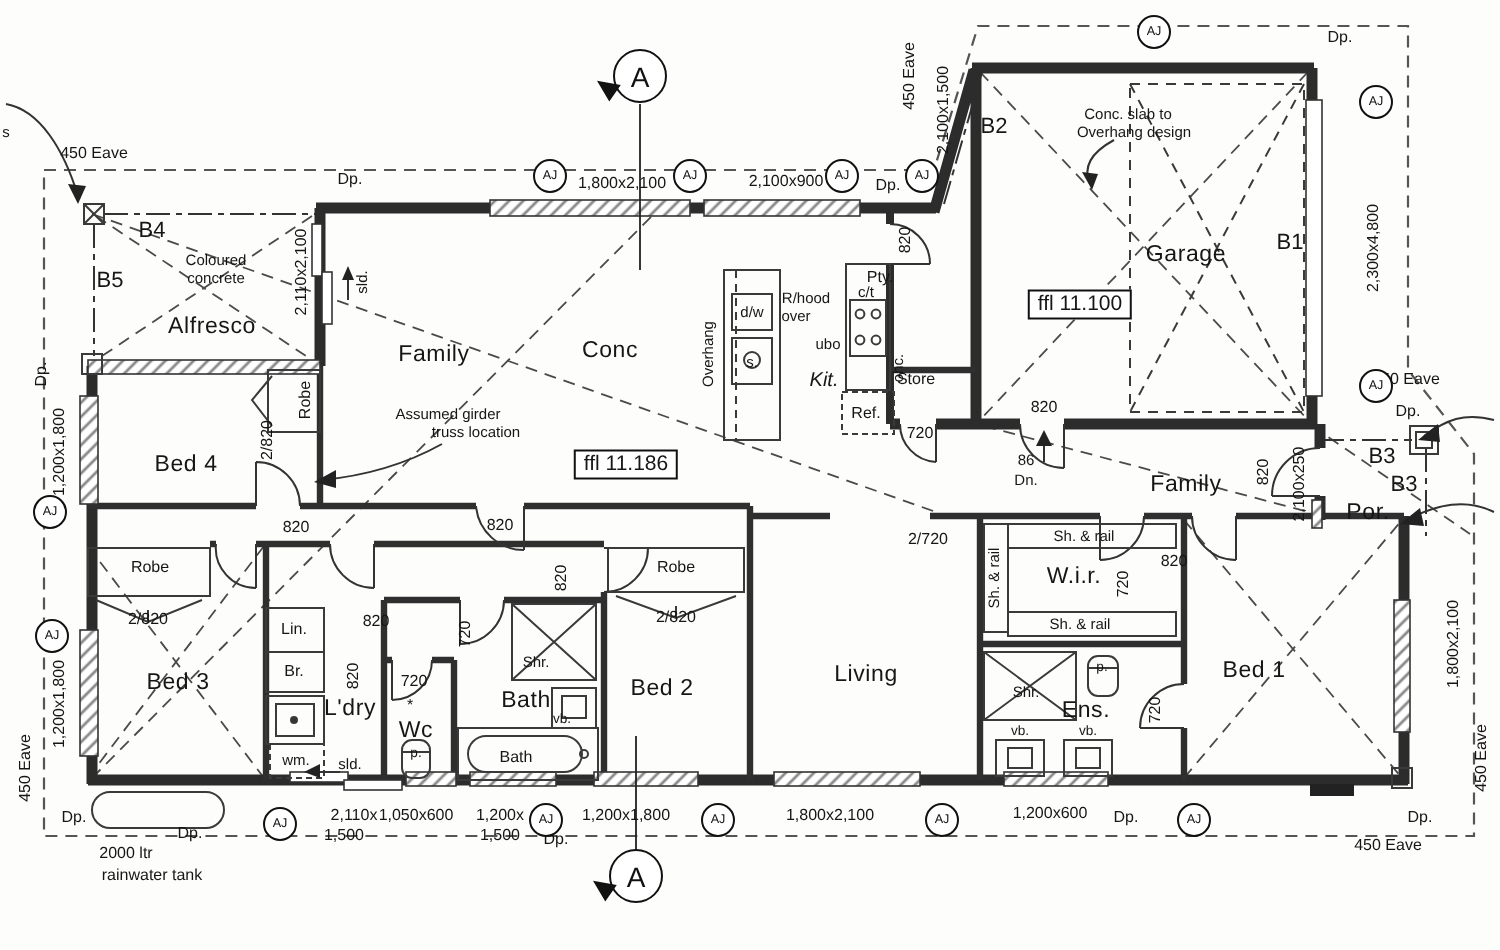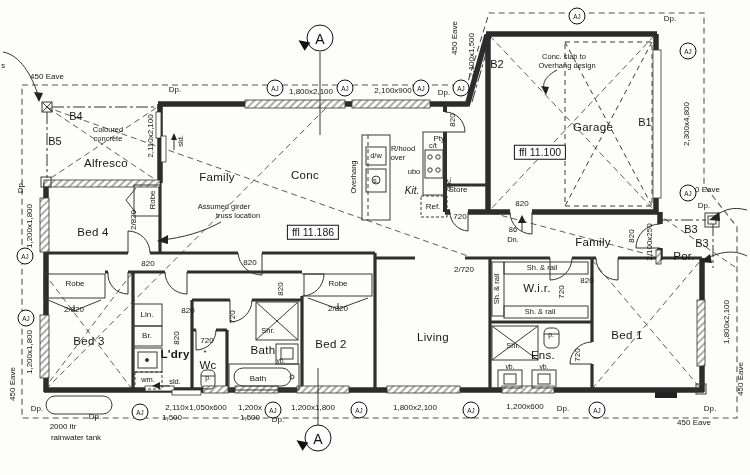--- a/index.html
+++ b/index.html
@@ -229,21 +229,21 @@
       <span class="lbl room" style="left: 93px; top: 233px;">Bed 4</span>
       <span class="lbl room" style="left: 89px; top: 342px;">Bed 3</span>
       <span class="lbl room" style="left: 331px; top: 345px;">Bed 2</span>
       <span class="lbl room" style="left: 433px; top: 338px;">Living</span>
       <span class="lbl room" style="left: 627px; top: 336px;">Bed 1</span>
       <span class="lbl room" style="left: 549px; top: 128px; margin-left: 44px;">Garage</span>
       <span class="lbl room" style="left: 593px; top: 243px;">Family</span>
       <span class="lbl room" style="left: 537px; top: 289px;">W.i.r.</span>
       <span class="lbl room" style="left: 543px; top: 356px;">Ens.</span>
       <span class="lbl room" style="left: 263px; top: 351px;">Bath</span>
-      <span class="lbl room" style="left: 175px; top: 355px; font-weight: bold;">L'dry</span>
+      <span class="lbl room" style="left: 175px; top: 355px;">L'dry</span>
       <span class="lbl room" style="left: 208px; top: 366px;">Wc</span>
       <span class="lbl room" style="left: 684px; top: 257px;">Por.</span>
       <span class="lbl rsm" style="left: 412px; top: 191px;">Kit.</span>
       <span class="lbl s9" style="left: 458px; top: 190px;">Store</span>
       <span class="lbl s9" style="left: 440px; top: 139px;">Pty.</span>
       <span class="lbl s9" style="left: 433px; top: 207px;">Ref.</span>
       <span class="lbl box" style="left: 313px; top: 232px;">ffl 11.186</span>
       <span class="lbl box" style="left: 540px; top: 152px;">ffl 11.100</span>
       <span class="lbl blab" style="left: 645px; top: 122px;">B1</span>
       <span class="lbl blab" style="left: 497px; top: 64px;">B2</span>

